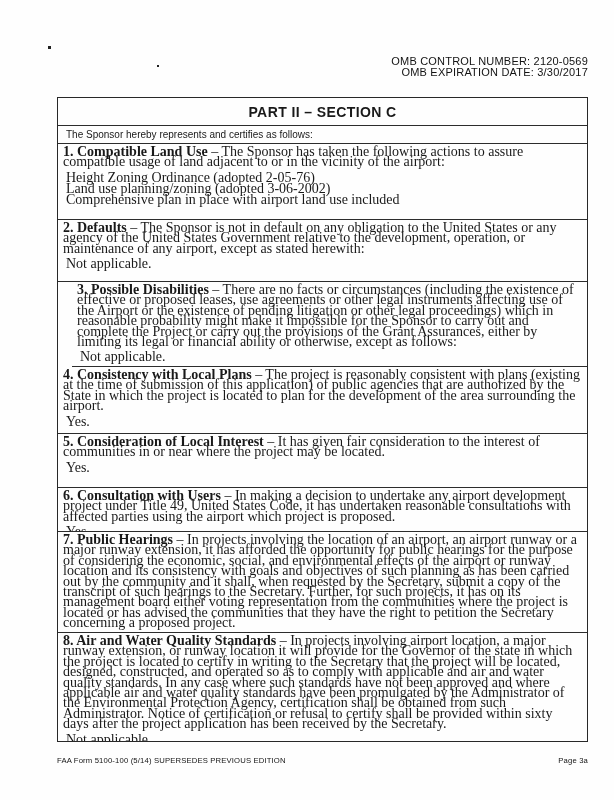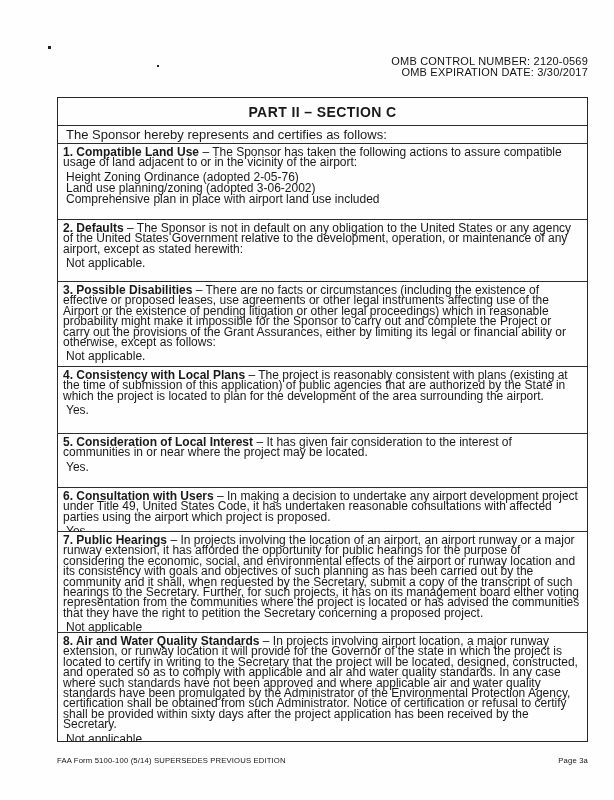--- a/index.html
+++ b/index.html
@@ -53,32 +53,32 @@
   .part-title {
     font-weight: bold;
     font-size: 14px;
     letter-spacing: 0.4px;
   }
   .intro-row {
     height: 18px;
     display: flex;
     align-items: center;
     padding-left: 8px;
-    font-size: 13px;
+    font-size: 10px;
   }
 
-  .section { padding: 3px 6px 0 5px; font-size: 12px; line-height: 10.4px; overflow: hidden; }
+  .section { padding: 3px 6px 0 5px; font-size: 14px; line-height: 10.4px; overflow: hidden; font-family: Liberation Serif, serif; }
   .section .stitle { font-weight: bold; }
   .answers { margin-top: 4px; padding-left: 3px; }
   .answer { line-height: 11px; }
 
   
   .sec-1 { height: 76px; }
   .sec-2 { height: 62px; }
-  .sec-3 { height: 85px; }
+  .sec-3 { height: 85px; margin-left: 14px; }
   .sec-4 { height: 67px; }
   .sec-5 { height: 54px; }
   .sec-6 { height: 44px; }
   .sec-7 { height: 101px; }
   .sec-8 { height: 108px; }
 
   
   .footer {
     position: absolute;
     left: 57px;

